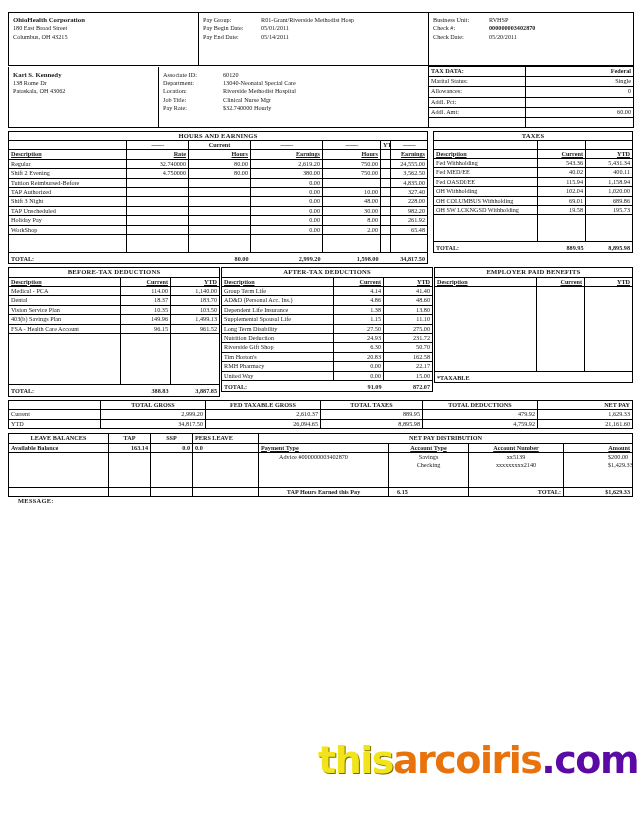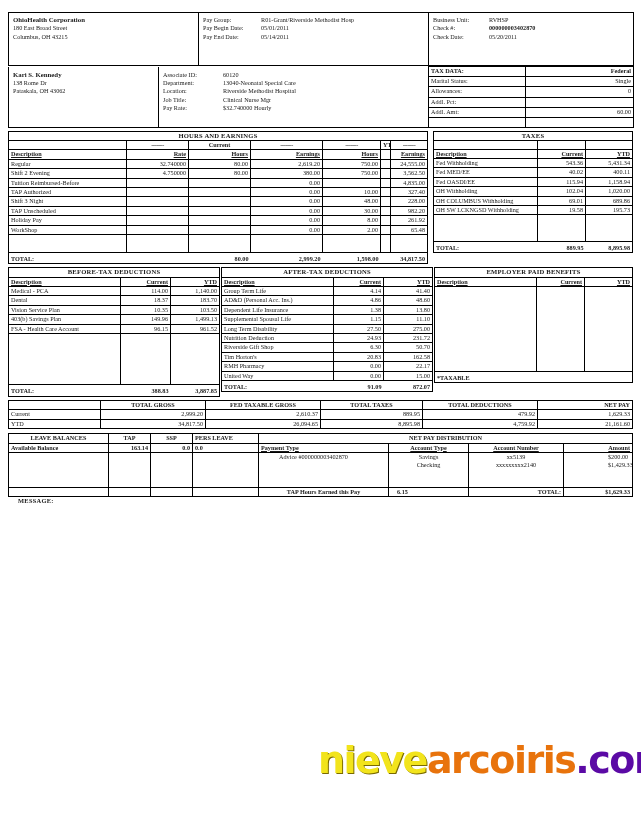--- a/index.html
+++ b/index.html
@@ -818,13 +818,13 @@
       <td class="b bold rgt">TOTAL:</td>
       <td class="b bold rgt">$1,629.33</td>
     </tr>
   </tbody>
     </table>
 
 </div>
 
 <div class="msg">MESSAGE:</div>
 
-<div class="watermark"><span class="wm-y">nieve</span><span class="wm-o">arcoiris</span><span class="wm-p">.com</span></div>
+<div class="watermark"><span class="wm-y">this</span><span class="wm-o">arcoiris</span><span class="wm-p">.com</span></div>
 
 </body></html>

